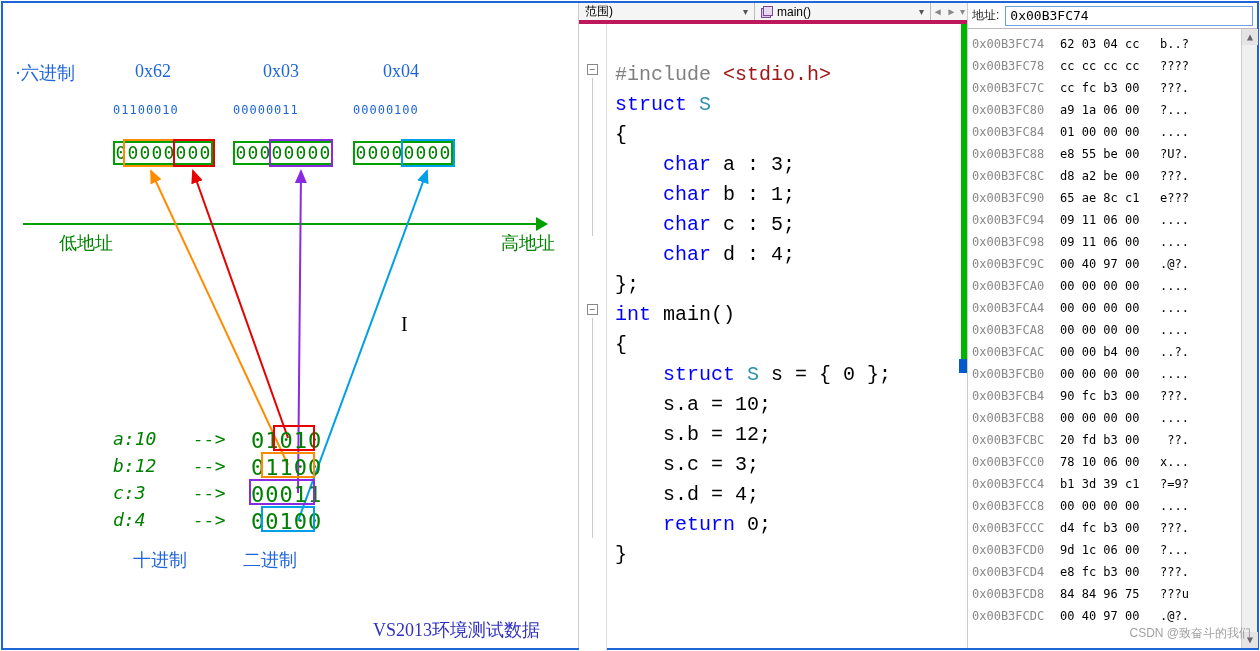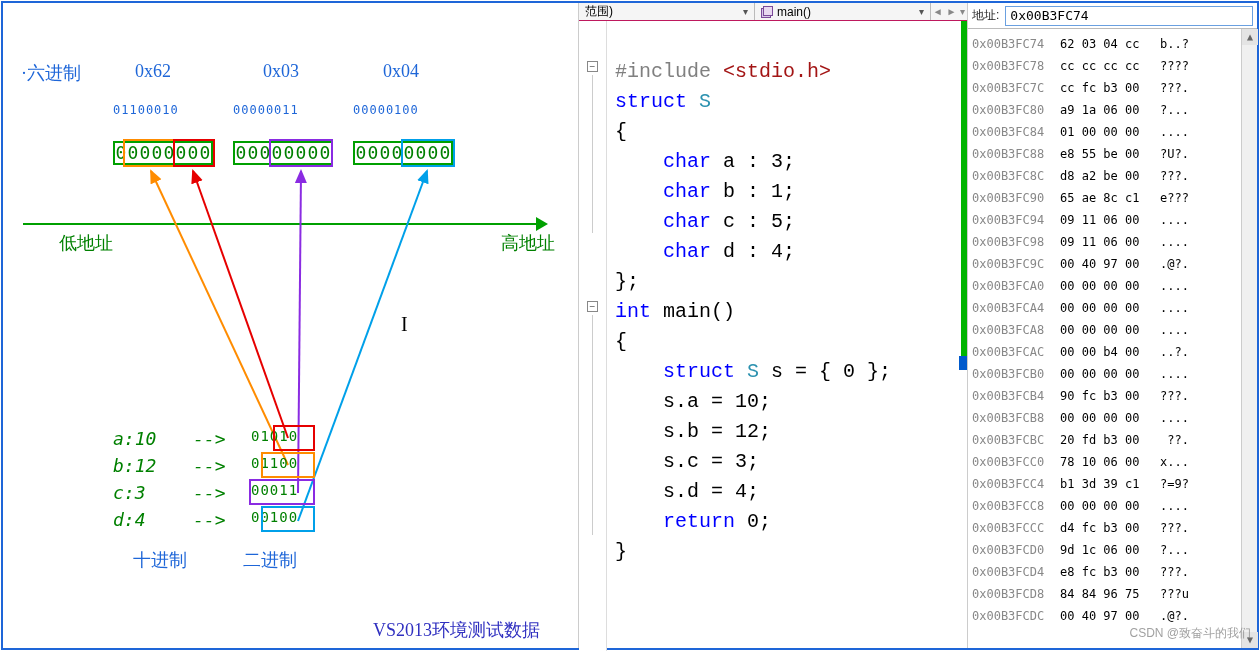--- a/index.html
+++ b/index.html
@@ -73,21 +73,21 @@
     position: absolute;
     right: -12px; top: -6px;
     border: 7px solid transparent;
     border-left: 12px solid #00a000;
   }
   .greentxt { color: #008000; font-family: Consolas, monospace; font-size: 18px; position: absolute; }
   .assigntxt { color: #008000; font-family: Consolas, monospace; font-size: 18px; position: absolute; font-style: italic; }
   .bin-row {
     position: absolute;
     font-family: Consolas, monospace;
-    font-size: 14px;
+    font-size: 22px;
     color: #008000;
     letter-spacing: 1px;
   }
   .bluetxt { color: #1e66d8; font-size: 18px; font-family: "SimSun", serif; position: absolute; }
   .footer-label {
     position: absolute;
     bottom: 6px;
     left: 370px;
     color: #3030c0;
     font-size: 18px;
@@ -106,21 +106,21 @@
     height: 100%;
     border-left: 1px solid #ccc;
     border-right: 1px solid #ccc;
     display: flex;
     flex-direction: column;
     flex-shrink: 0;
   }
   .code-toolbar {
     height: 24px;
     display: flex;
-    border-bottom: 1px solid #be185d;
+    border-bottom: 4px solid #be185d;
     font-size: 12px;
     background: #f5f5f5;
   }
   .tool-item {
     display: flex;
     align-items: center;
     padding: 0 6px;
     border-right: 1px solid #bbb;
     flex: 1;
   }
@@ -277,21 +277,21 @@
     font-family: "Microsoft YaHei", sans-serif;
     pointer-events: none;
   }
 </style>
 </head>
 <body>
 
 <div class="outer">
 
   <div class="left-panel">
-    <span class="hexlabel" style="top:58px;left:18px">·六进制</span>
+    <span class="hexlabel" style="top:58px;left:12px">·六进制</span>
     <span class="hexlabel" style="top:58px;left:132px">0x62</span>
     <span class="hexlabel" style="top:58px;left:260px">0x03</span>
     <span class="hexlabel" style="top:58px;left:380px">0x04</span>
 
     <span class="binlabel" style="top:100px;left:110px">01100010</span>
     <span class="binlabel" style="top:100px;left:230px">00000011</span>
     <span class="binlabel" style="top:100px;left:350px">00000100</span>
 
     <div class="byte-group frame-green" style="top:138px;left:110px">
       <span class="digit">0</span>

